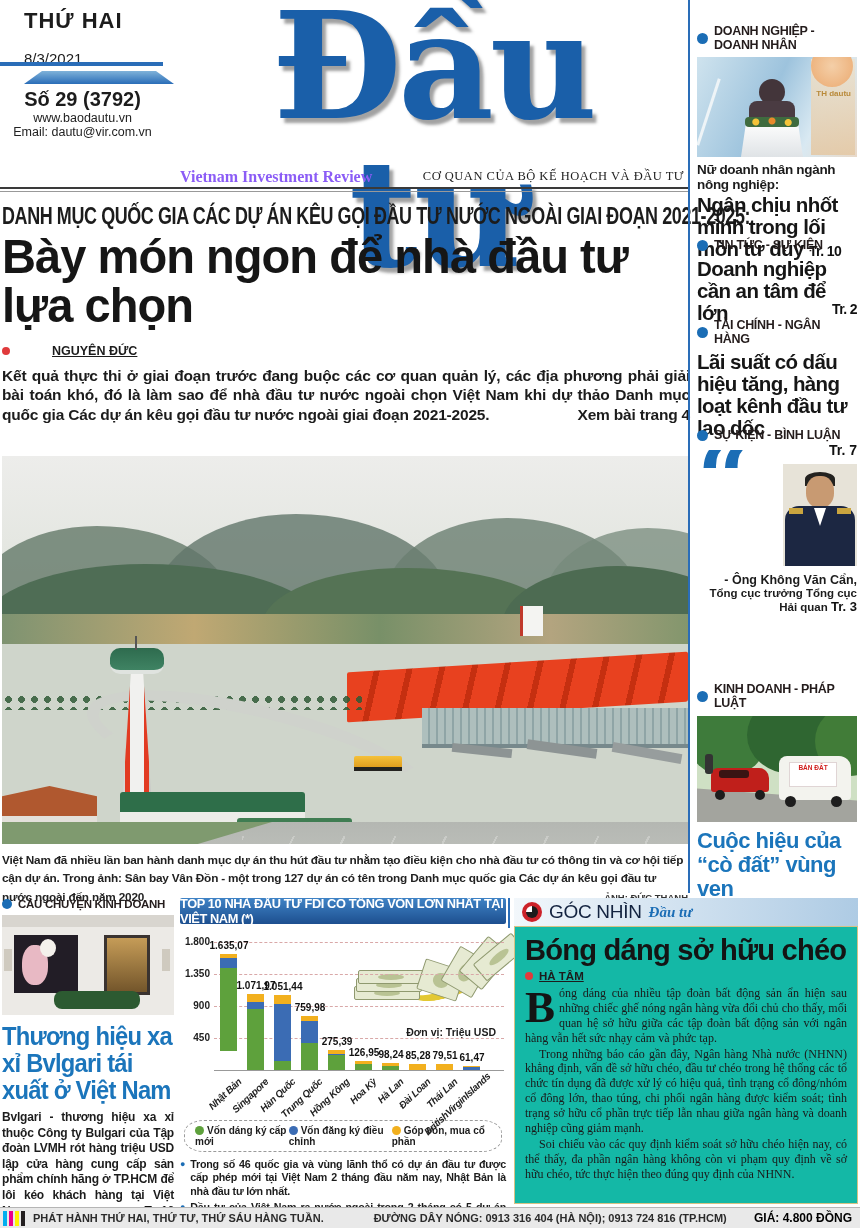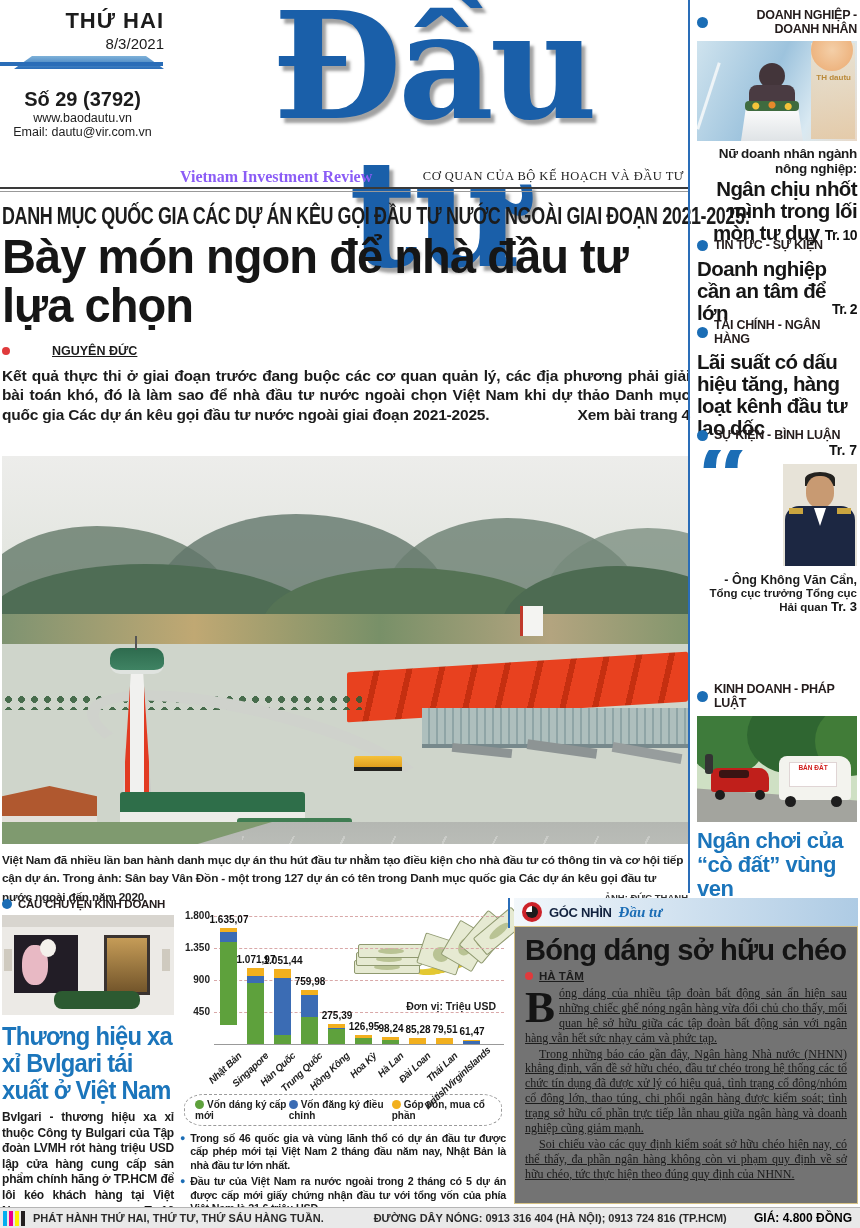--- a/index.html
+++ b/index.html
@@ -6,21 +6,21 @@
   .page{position:relative;width:860px;height:1228px;background:#fff;overflow:hidden;
         font-family:"Liberation Sans",sans-serif;color:#1c1c1c;}
   .abs{position:absolute;}
   .cond{display:inline-block;transform-origin:left center;white-space:nowrap;}
   .dot{display:inline-block;width:11px;height:11px;border-radius:50%;background:#1b6db5;flex:0 0 auto;}
   .sec-label{display:flex;align-items:center;gap:6px;font-weight:bold;font-size:12.5px;letter-spacing:-0.3px;color:#241c1c;}
   .pgnum{font-weight:bold;color:#111;}
   .photo{position:relative;overflow:hidden;background:#ccc;}
   
   .day{font-size:22px;font-weight:800;letter-spacing:1px;}
-  .date{font-size:15px;margin-top:1px;}
+  .date{font-size:15px;margin-top:16px;}
   .trap{width:150px;height:13px;background:linear-gradient(#7fb2d9,#2a6db8);
         clip-path:polygon(12% 0,88% 0,100% 100%,0 100%);}
   .blue-rule{height:4px;background:#2a6db8;}
   .issue{font-size:20px;font-weight:800;}
   .small-c{font-size:12.5px;color:#222;}
   .masthead{font-family:"DejaVu Serif","Liberation Serif",serif;font-weight:bold;
             font-size:148px;line-height:1;color:#1a5fa9;letter-spacing:-4px;
             text-shadow:4px 5px 3px rgba(70,70,70,.5), -1px -1px 0 #fff,1px -1px 0 #fff;}
   .vir{font-family:"Liberation Serif",serif;font-weight:bold;font-size:16px;color:#8b5cf6;}
   .agency{font-family:"Liberation Serif",serif;font-size:12.5px;letter-spacing:.5px;color:#222;}
@@ -64,26 +64,26 @@
           border-radius:20px/13px;padding:4px 10px;margin:2px 4px 6px 4px;font-size:10px;font-weight:bold;}
   .legend .ld{width:9px;height:9px;border-radius:50%;display:inline-block;margin-right:3px;vertical-align:-1px;}
   .note{display:flex;gap:5px;font-size:10.7px;font-weight:bold;line-height:1.25;text-align:justify;
         letter-spacing:-0.2px;margin-bottom:3px;}
   .note .nb{color:#1b6db5;font-size:9px;line-height:1.5;}
   
   .bill{position:absolute;background:#e6ead2;border:1px solid #8f996f;border-radius:2px;}
   .bill::after{content:"";position:absolute;left:30%;top:25%;width:40%;height:50%;border-radius:50%;background:#b9c394;}
   .swoosh{position:absolute;width:90px;height:34px;border-bottom:7px solid #e3c832;border-radius:0 0 80% 40%;transform:rotate(-12deg);}
   
-  .op-panel{background:#737373;border:1px solid #d6c285;text-decoration:underline;}
+  .op-panel{background:#14b8a6;border:1px solid #d6c285;}
   .op-bar{height:28px;background:linear-gradient(90deg,#f2f7fb,#aecbe4);display:flex;align-items:center;gap:7px;padding:0 8px;}
   .op-logo{width:20px;height:20px;border-radius:50%;background:#cc2229;position:relative;flex:0 0 auto;}
   .op-logo::after{content:"";position:absolute;left:4px;top:4px;width:12px;height:12px;border-radius:50%;
                   background:conic-gradient(#1c1c1c 0 75%, #fff 75% 100%);}
-  .op-bar b{font-size:13px;font-weight:700;color:#13233f;letter-spacing:-0.3px;}
+  .op-bar b{font-size:19px;font-weight:400;color:#13233f;letter-spacing:-0.3px;}
   .op-bar i{font-family:"Liberation Serif",serif;font-weight:bold;font-size:15px;color:#1b6db5;}
   .op-head{font-size:30px;font-weight:800;letter-spacing:-0.8px;color:#141414;}
   .op-body{font-family:"Liberation Serif",serif;font-size:12px;line-height:1.24;text-align:justify;color:#1a1a1a;}
   .op-body p{margin:0 0 1px 0;text-indent:14px;}
   .op-body p.first{text-indent:0;}
   .dropcap{float:left;font-family:"Liberation Serif",serif;font-weight:bold;font-size:45px;line-height:.8;
            padding:3px 4px 0 0;color:#141414;}
   
   .footer{position:absolute;left:0;bottom:0;width:860px;height:20px;background:#e9e9e9;border-top:1px solid #b5b5b5;
           display:flex;align-items:center;font-size:11px;font-weight:bold;color:#2b2b2b;}
@@ -92,21 +92,21 @@
   .mtn{position:absolute;border-radius:48% 52% 0 0/100% 100% 0 0;}
   .band{position:absolute;}
   .bus{position:absolute;background:linear-gradient(#f5c13a,#d99214);border-radius:2px;}
   .treedots{position:absolute;background-image:radial-gradient(circle,#2f5a35 38%,transparent 42%);background-size:13px 11px;opacity:.85;}
 </style>
 </head>
 <body>
 
 <div class="page">
 
-  <div class="abs" style="left:14px;top:8px;width:150px;text-align:right;">
+  <div class="abs" style="left:24px;top:8px;width:150px;text-align:left;">
     <div class="day">THỨ HAI</div>
     <div class="date">8/3/2021</div>
     <div class="trap" style="margin:4px auto 0;"></div>
   </div>
   <div class="abs blue-rule" style="left:0;top:62px;width:163px;"></div>
   <div class="abs" style="left:0;top:88px;width:165px;text-align:center;">
     <div class="issue">Số 29 (3792)</div>
     <div class="small-c">www.baodautu.vn</div>
     <div class="small-c">Email: dautu@vir.com.vn</div>
   </div>
@@ -171,21 +171,21 @@
     <div class="band" style="left:352px;top:311px;width:48px;height:4px;background:#23221f;"></div>
   </div>
 
   <div class="abs" style="left:2px;top:850px;width:686px;">
     <span class="caption">Việt Nam đã nhiều lần ban hành danh mục dự án thu hút đầu tư nhằm tạo điều kiện cho nhà đầu tư có thông tin và cơ hội tiếp cận dự án. Trong ảnh: Sân bay Vân Đồn - một trong 127 dự án có tên trong Danh mục quốc gia Các dự án kêu gọi đầu tư nước ngoài đến năm 2020</span>
     <div class="credit" style="margin-top:-13px;">ẢNH: ĐỨC THANH</div>
   </div>
 
   <div class="abs vdiv" style="left:688px;top:0;height:893px;"></div>
 
-  <div class="abs" style="left:697px;top:8px;width:160px;text-align:right;">
+  <div class="abs" style="left:697px;top:24px;width:160px;">
     <div class="sec-label">
       <span class="dot"></span>
       <span>DOANH NGHIỆP - DOANH NHÂN</span>
     </div>
     <div class="photo" style="width:160px;height:100px;margin-top:5px;background:linear-gradient(115deg,#cfe3ee,#9dc3dd 45%,#d9e9f2 72%,#e9d9c8);">
       <div class="band" style="right:2px;top:2px;width:44px;height:96px;background:linear-gradient(#e9e2d2,#e4c9a6);opacity:.9;"></div>
       <div class="band" style="right:4px;top:-12px;width:42px;height:42px;border-radius:50%;background:radial-gradient(#f4cfa8,#eba96f);"></div>
       <div class="band" style="right:6px;top:32px;font-size:8px;font-weight:bold;color:#b98a3a;">TH dautu</div>
       <div class="band" style="left:10px;top:20px;width:3px;height:70px;background:#eef4f7;transform:rotate(18deg);"></div>
       <div class="band" style="left:62px;top:22px;width:26px;height:26px;border-radius:50%;background:#43353a;"></div>
@@ -256,21 +256,21 @@
       <div class="band" style="left:14px;top:52px;width:58px;height:24px;border-radius:7px 10px 3px 3px;background:#c01f1b;"></div>
       <div class="band" style="left:22px;top:54px;width:30px;height:8px;border-radius:3px;background:#3a1413;"></div>
       <div class="band" style="left:18px;top:74px;width:10px;height:10px;border-radius:50%;background:#1d1d1d;"></div>
       <div class="band" style="left:58px;top:74px;width:10px;height:10px;border-radius:50%;background:#1d1d1d;"></div>
       <div class="band" style="left:82px;top:40px;width:72px;height:44px;border-radius:8px 12px 4px 4px;background:#f3f3ee;"></div>
       <div class="band" style="left:92px;top:46px;width:46px;height:22px;background:#fff;border:1px solid #e0d5d5;text-align:center;font-size:6.5px;font-weight:800;color:#d01c1a;line-height:1.1;padding-top:1px;">BÁN ĐẤT</div>
       <div class="band" style="left:88px;top:80px;width:11px;height:11px;border-radius:50%;background:#1d1d1d;"></div>
       <div class="band" style="left:134px;top:80px;width:11px;height:11px;border-radius:50%;background:#1d1d1d;"></div>
       <div class="band" style="left:8px;top:38px;width:8px;height:20px;background:#333;border-radius:3px;"></div>
     </div>
-    <div class="sb-head-blue" style="margin-top:7px;">Ngân chơi của “cò đất” vùng ven</div>
+    <div class="sb-head-blue" style="margin-top:7px;">Cuộc hiệu của “cò đất” vùng ven</div>
     <div class="pgnum" style="font-size:14px;text-align:right;margin-top:2px;">Tr. 15</div>
   </div>
 
   <div class="abs" style="left:2px;top:898px;width:172px;">
     <div class="sec-label" style="font-size:11.5px;">
       <span class="dot" style="width:10px;height:10px;"></span>
       <span>CÂU CHUYỆN KINH DOANH</span>
     </div>
     <div class="photo" style="width:172px;height:100px;margin-top:5px;background:#eceae6;">
       <div class="band" style="left:0;top:0;width:172px;height:12px;background:#d8d5cf;"></div>
@@ -284,20 +284,21 @@
       <div class="band" style="left:160px;top:34px;width:8px;height:22px;background:#cfcabf;"></div>
     </div>
     <div class="biz-head cond" style="transform:scaleX(0.95);white-space:normal;width:180px;margin-top:8px;">Thương hiệu xa xỉ Bvlgari tái xuất ở Việt Nam</div>
     <div class="biz-body" style="margin-top:6px;">
       <span>Bvlgari - thương hiệu xa xỉ thuộc Công ty Bulgari của Tập đoàn LVMH rót hàng triệu USD lập cửa hàng cung cấp sản phẩm chính hãng ở TP.HCM để lôi kéo khách hàng tại Việt Nam.</span>
       <span class="pgnum" style="float:right;">Tr. 16</span>
     </div>
   </div>
 
   <div class="abs chart-panel" style="left:180px;top:898px;width:326px;height:310px;">
+    <div class="chart-title">TOP 10 NHÀ ĐẦU TƯ FDI CÓ TỔNG VỐN LỚN NHẤT TẠI VIỆT NAM (*)</div>
     <div class="chart-plot">
 
       <div class="abs" style="right:2px;top:2px;width:150px;height:90px;">
         <div class="swoosh" style="right:8px;top:26px;"></div>
         <div class="bill" style="left:0;top:56px;width:64px;height:12px;"></div>
         <div class="bill" style="left:2px;top:48px;width:64px;height:12px;"></div>
         <div class="bill" style="left:4px;top:40px;width:64px;height:12px;"></div>
         <div class="bill" style="left:66px;top:34px;width:40px;height:30px;transform:rotate(18deg);"></div>
         <div class="bill" style="left:94px;top:22px;width:34px;height:38px;transform:rotate(30deg);"></div>
         <div class="bill" style="left:116px;top:10px;width:28px;height:44px;transform:rotate(40deg);"></div>

